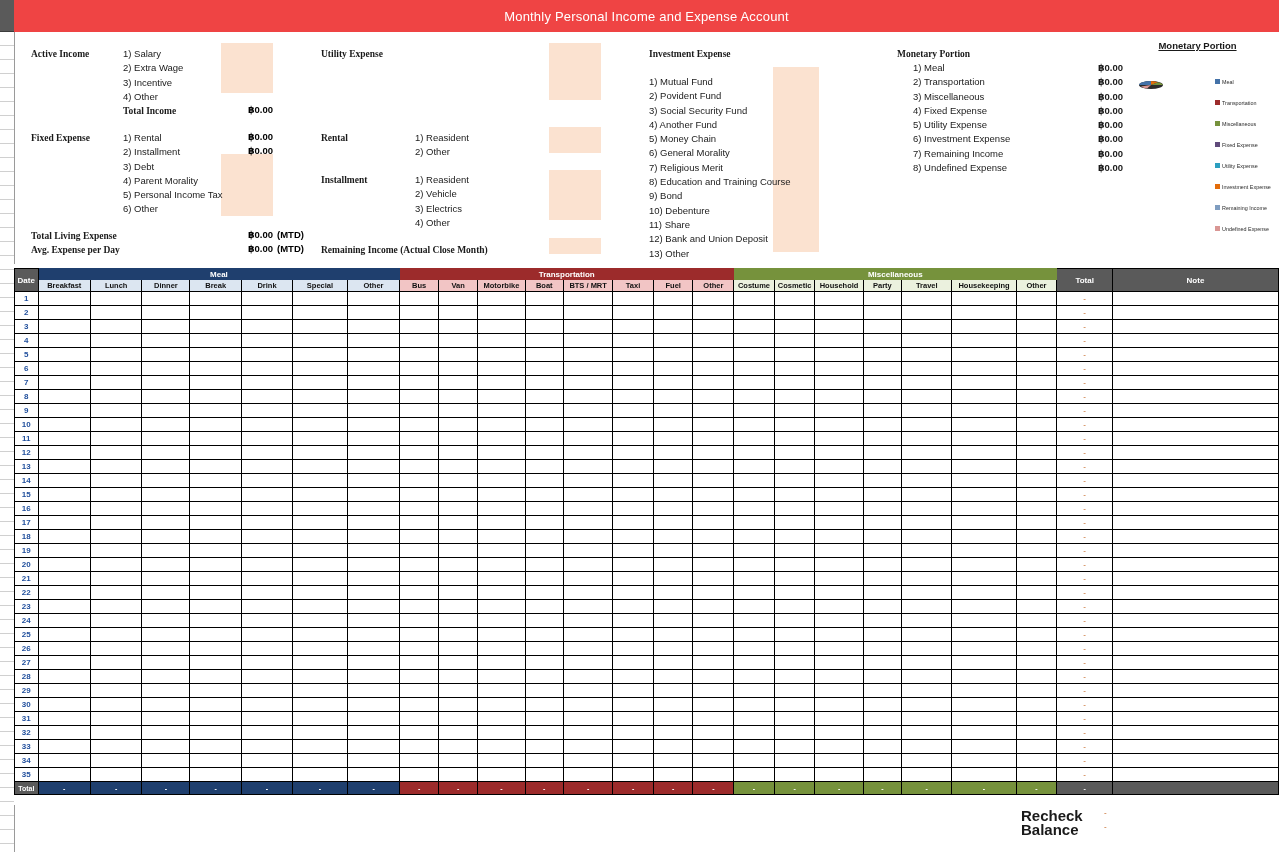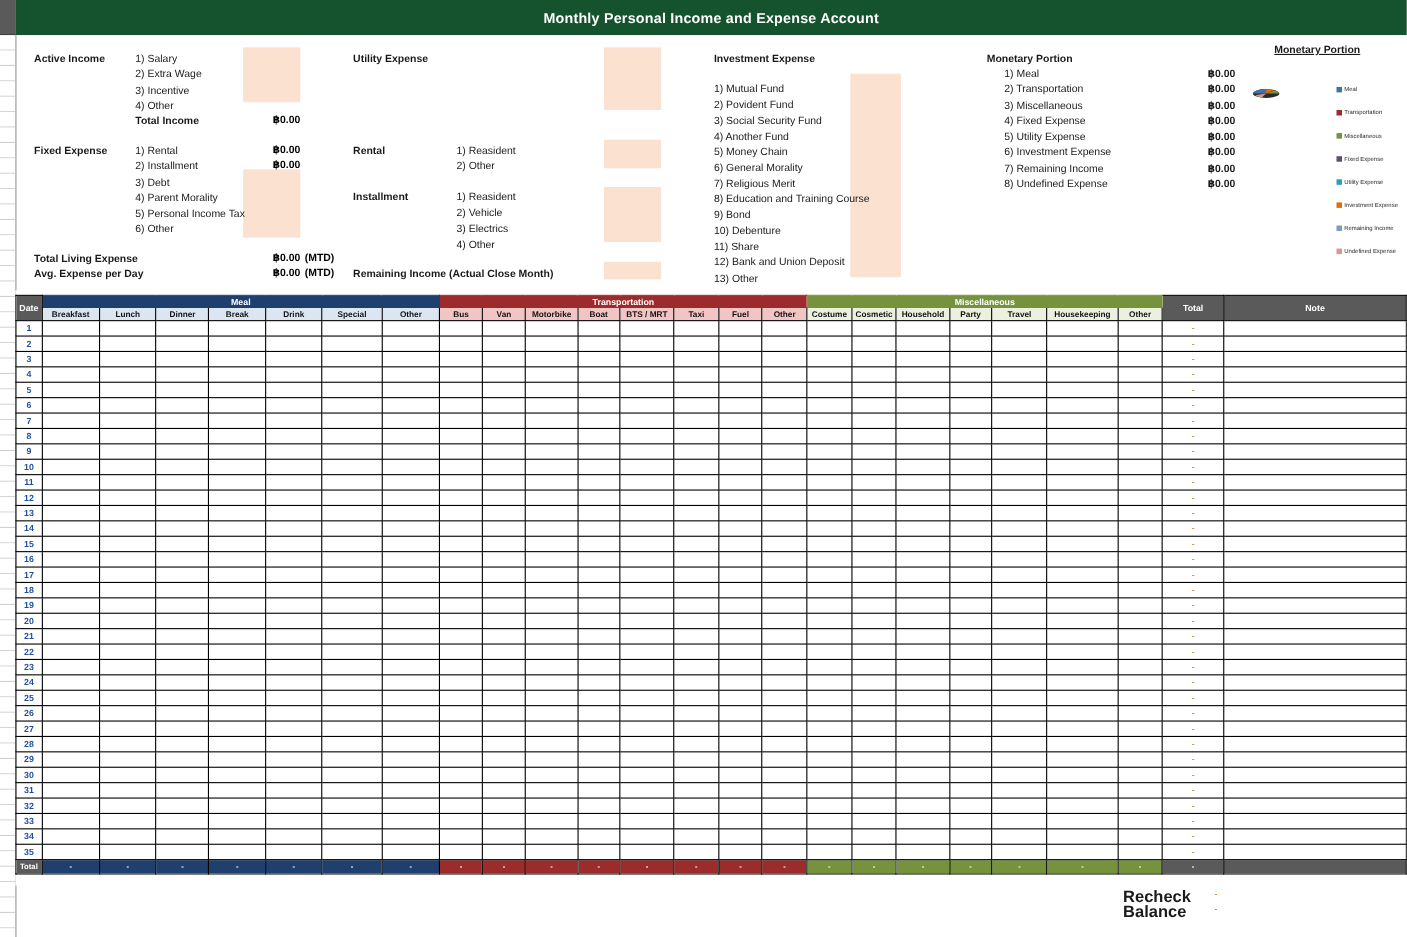--- a/index.html
+++ b/index.html
@@ -33,40 +33,40 @@
     height: 32px;
     background: #5a5a5a;
     border-bottom: 1px solid #3c3c3c;
   }
 
   
   .titlebar {
     position: absolute;
     left: 14px; top: 0;
     width: 1265px; height: 32px;
-    background: #14532d;
+    background: #ef4444;
     color: #ffffff;
-    font-weight: bold;
+    font-weight: normal;
     font-size: 13px;
     display: flex;
     align-items: center;
     justify-content: center;
     letter-spacing: .2px;
   }
 
   
   .summary {
     position: absolute;
     left: 14px; top: 32px;
     width: 1265px; height: 232px;
     background: #ffffff;
     border-left: 1px solid #9a9a9a;
   }
   .blk { position: absolute; font-size: 9.5px; color: #1a1a1a; line-height: 14.3px; }
-  .blk-title { font-weight: bold; font-size: 9.5px; }
+  .blk-title { font-weight: bold; font-size: 9.5px; font-family: Liberation Serif, serif; }
   .amt { font-weight: bold; font-size: 9.5px; text-align: right; }
   .fill {
     position: absolute;
     background: #fbe2d0;
   }
   .mtd { font-weight: bold; font-size: 9.5px; }
 
   
   ul.items { margin: 0; padding: 0; list-style: none; }
   ul.items li { white-space: nowrap; }

